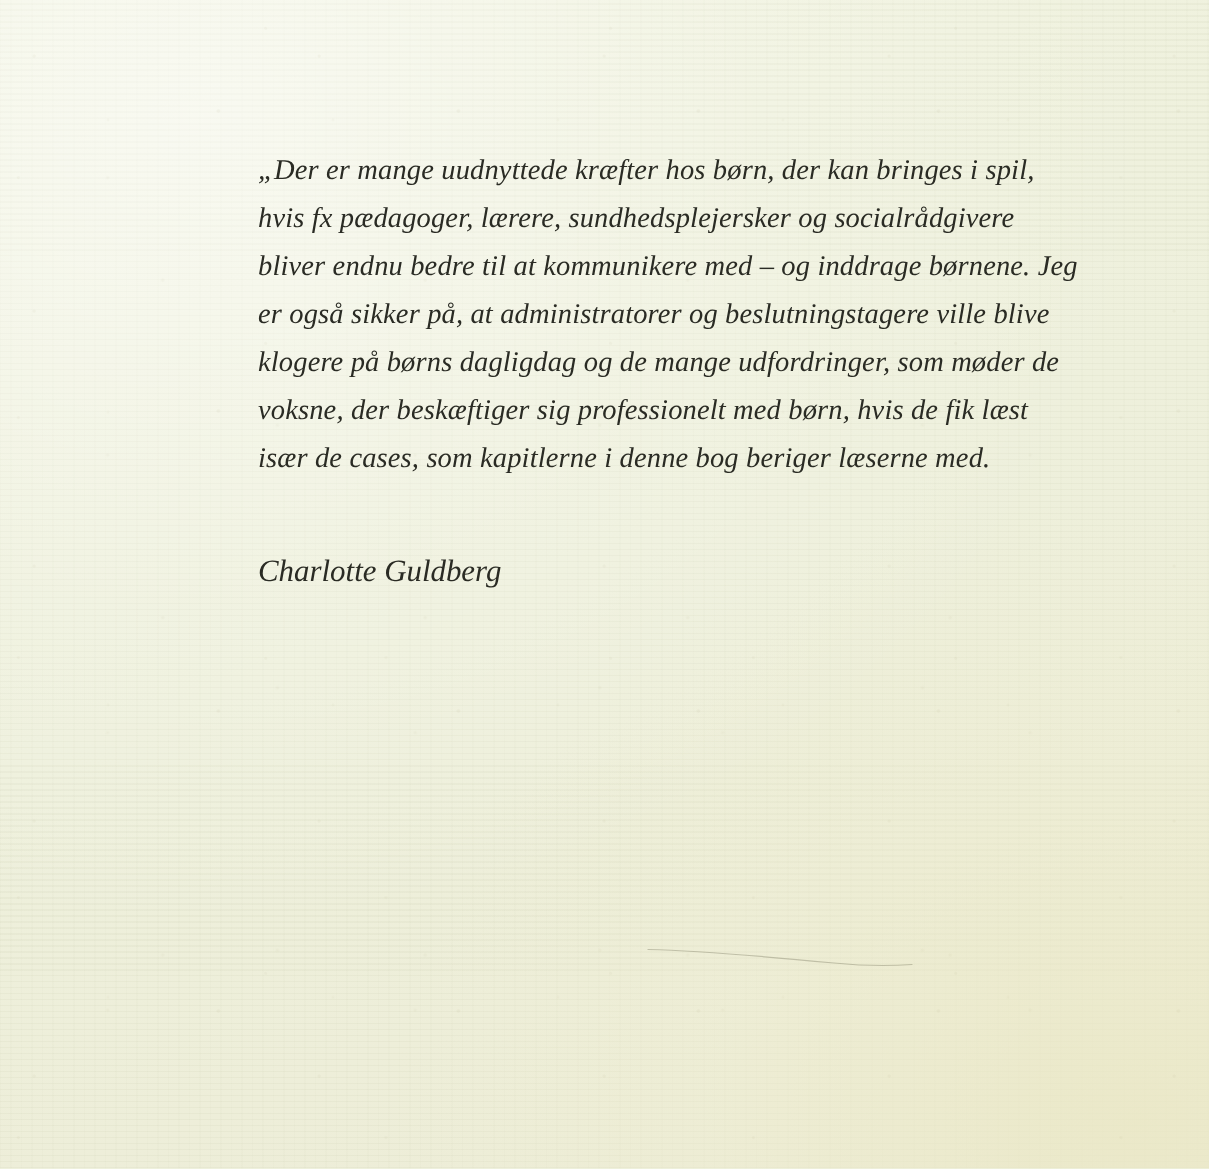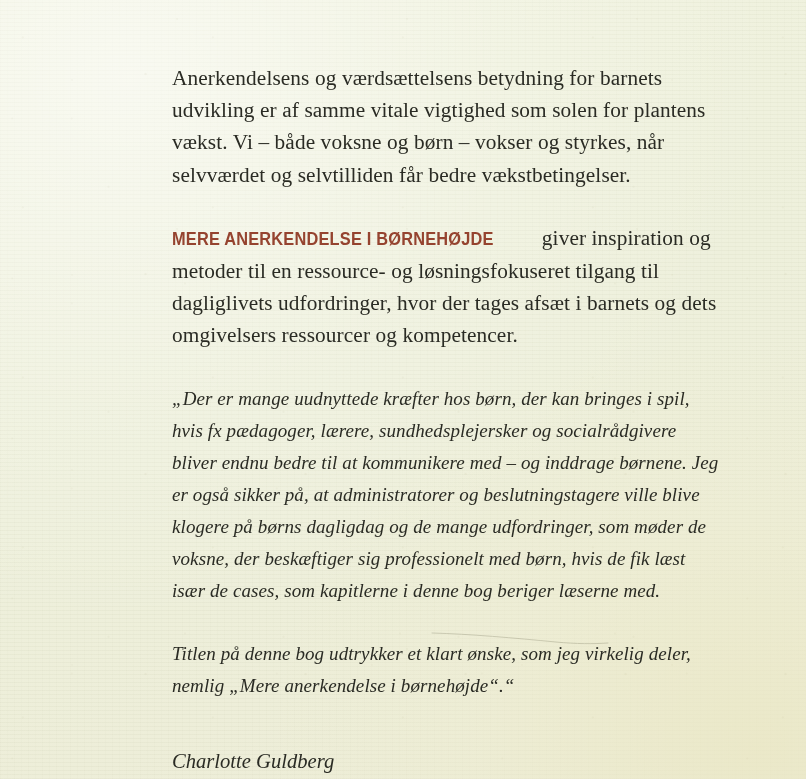--- a/index.html
+++ b/index.html
@@ -142,27 +142,24 @@
   <div class="grain"></div>
 
   <div class="hairline">
     <svg width="180" height="14" viewBox="0 0 180 14" xmlns="http://www.w3.org/2000/svg">
       <path d="M2 2 C 40 3, 84 7, 126 11 C 146 13, 164 13, 178 12" fill="none" stroke="#6b6a52" stroke-width="0.8" stroke-linecap="round"></path>
     </svg>
   </div>
 
   <div class="column">
 
-    <p class="para para-intro">Anerkendelsens og værdsættelsens betydning for barnets udvikling er af samme vitale vigtighed som solen for plantens vækst. Vi – både voksne og børn – vokser og styrkes, når selvværdet og selvtilliden får bedre vækstbetingelser.</p>
 
-    <p class="para para-blurb"><span class="lead">MERE ANERKENDELSE I BØRNEHØJDE</span><span> giver inspiration og metoder til en ressource- og løsningsfokuseret tilgang til dagliglivets udfordringer, hvor der tages afsæt i barnets og dets omgivelsers ressourcer og kompetencer.</span></p>
 
     <p class="para quote">„Der er mange uudnyttede kræfter hos børn, der kan bringes i spil, hvis fx pædagoger, lærere, sundhedsplejersker og socialrådgivere bliver endnu bedre til at kommunikere med – og inddrage børnene. Jeg er også sikker på, at administratorer og beslutningstagere ville blive klogere på børns dagligdag og de mange udfordringer, som møder de voksne, der beskæftiger sig professionelt med børn, hvis de fik læst især de cases, som kapitlerne i denne bog beriger læserne med.</p>
 
-    <p class="para quote quote-tail">Titlen på denne bog udtrykker et klart ønske, som jeg virkelig deler, nemlig „Mere anerkendelse i børnehøjde“.“</p>
 
     <div class="signature">
       <div>Charlotte Guldberg</div>
 
     </div>
 
   </div>
 </div>
 
 </body></html>

